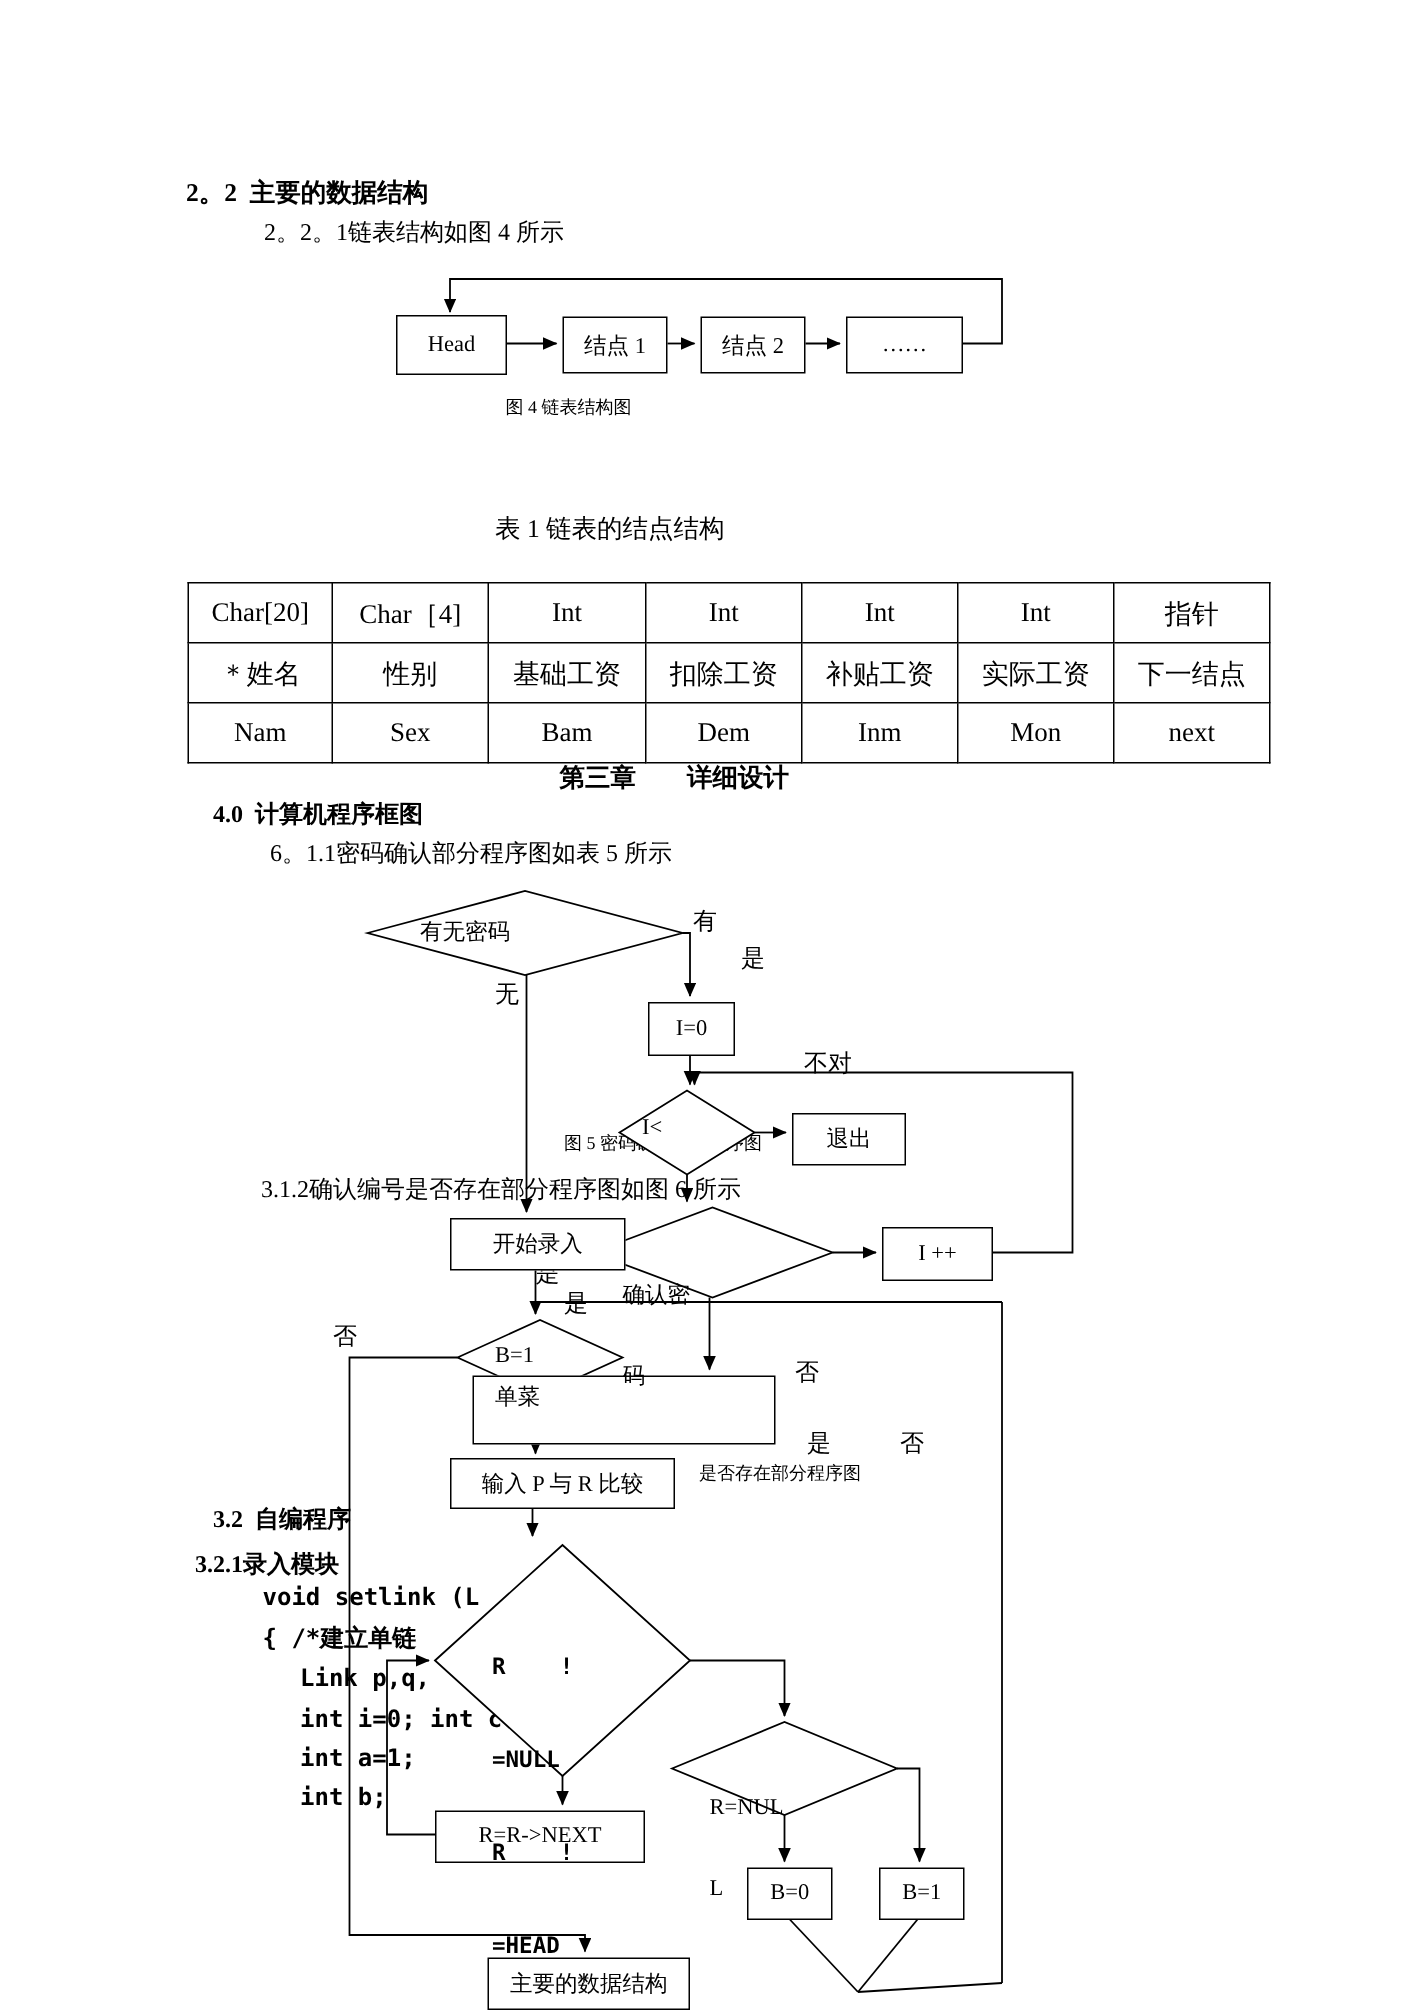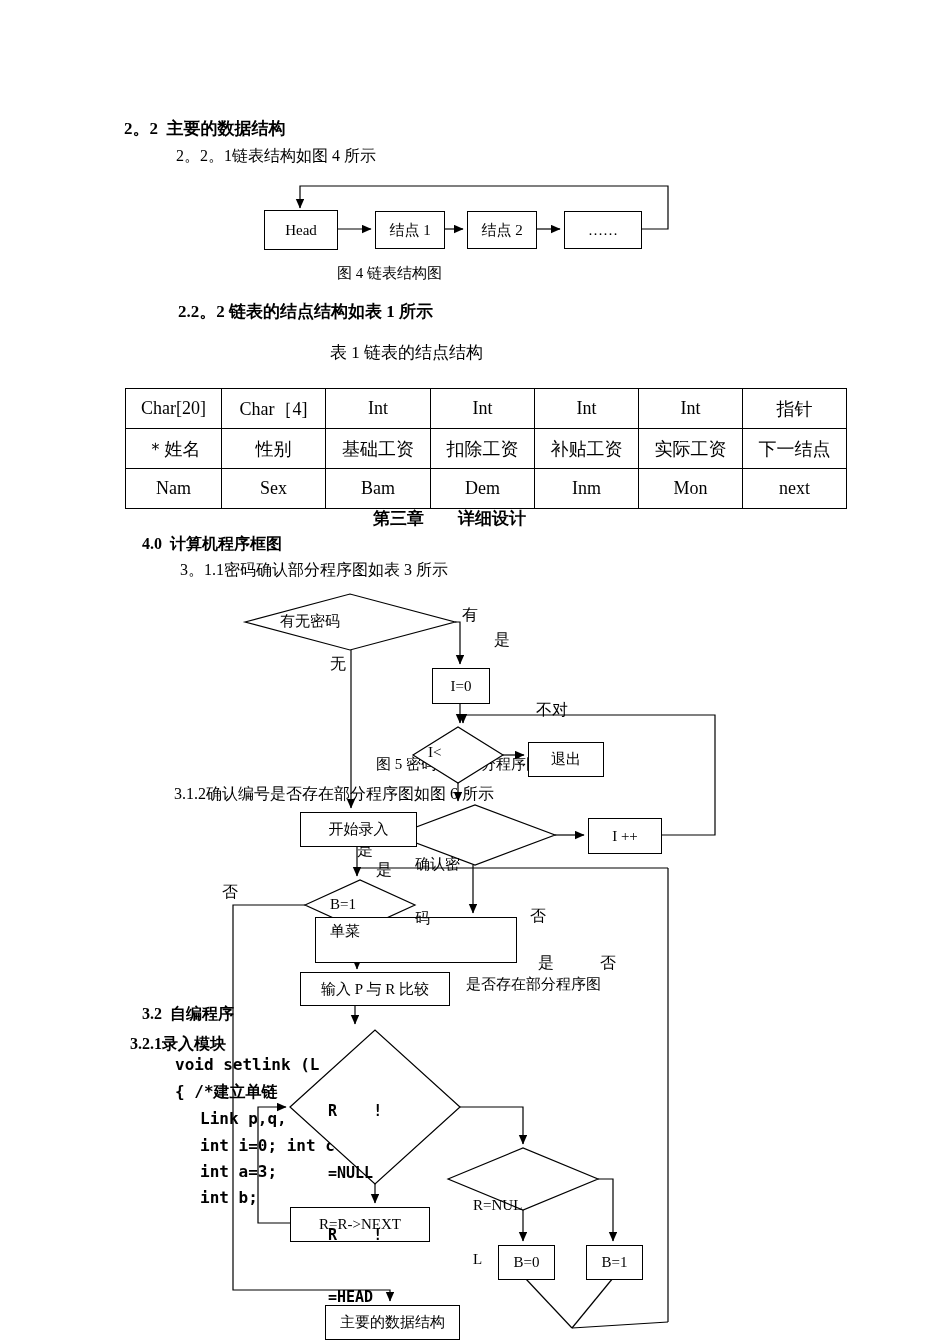--- a/index.html
+++ b/index.html
@@ -1,44 +1,43 @@
 <!DOCTYPE html>
 <html><head>
 <meta charset="utf-8">
 <style>
   html,body { margin:0; padding:0; background:#fff; }
   .page { position:relative; width:950px; height:1344px; background:#fff; color:#000;
           font-family:"Liberation Serif","DejaVu Serif",serif; overflow:hidden; }
   .txt { position:absolute; white-space:pre; z-index:1; line-height:1.25; }
-  .fs15{font-size:15px} .fs16{font-size:16px} .fs17{font-size:17px} .b{font-weight:bold}
+  .fs15{font-size:12px} .fs16{font-size:16px} .fs17{font-size:17px} .b{font-weight:bold}
   .code { font-family:"DejaVu Sans Mono","Liberation Mono",monospace; font-weight:bold; font-size:16px; }
   svg.lines { position:absolute; left:0; top:0; z-index:2; pointer-events:none; }
   .box { position:absolute; border:1px solid #000; background:#fff; display:flex;
          align-items:center; justify-content:center; font-size:15px; z-index:3; white-space:pre; }
   .box.tl { align-items:flex-start; justify-content:flex-start; padding:4px 0 0 14px; }
   .dlabel { position:absolute; z-index:4; font-size:15px; white-space:pre; }
   .dlabel div { line-height:26px; }
   .dl2 div { line-height:20px; }
   table.datatable { position:absolute; left:125px; top:388px; border-collapse:collapse; z-index:1; background:#fff; }
   table.datatable td { border:1px solid #000; text-align:center; vertical-align:middle;
                        font-size:18px; height:39px; padding:0 4px; }
 </style>
 </head>
 <body>
 
 <div class="page">
 
   <div class="txt fs17 b" style="left:124px;top:118px">2。2  主要的数据结构</div>
   <div class="txt fs16" style="left:176px;top:146px">2。2。1链表结构如图 4 所示</div>
   <div class="txt fs15" style="left:337px;top:264px">图 4 链表结构图</div>
-  <div class="txt fs17 b" style="left:178px;top:301px">2.2。2 链表的结点结构如表 1 所示</div>
   <div class="txt fs17" style="left:330px;top:342px">表 1 链表的结点结构</div>
   <div class="txt fs17 b" style="left:373px;top:508px">第三章　　详细设计</div>
   <div class="txt fs16 b" style="left:142px;top:534px">4.0  计算机程序框图</div>
-  <div class="txt fs16" style="left:180px;top:560px">3。1.1密码确认部分程序图如表 3 所示</div>
+  <div class="txt fs16" style="left:180px;top:560px">6。1.1密码确认部分程序图如表 5 所示</div>
   <div class="txt fs15" style="left:376px;top:755px">图 5 密码确认部分程序图</div>
   <div class="txt fs16" style="left:174px;top:784px">3.1.2确认编号是否存在部分程序图如图 6 所示</div>
   <div class="txt fs15" style="left:466px;top:975px">是否存在部分程序图</div>
   <div class="txt fs16 b" style="left:142px;top:1004px">3.2  自编程序</div>
   <div class="txt fs16 b" style="left:130px;top:1034px">3.2.1录入模块</div>
 
   <div class="txt fs16" style="left:462px;top:605px">有</div>
   <div class="txt fs16" style="left:494px;top:630px">是</div>
   <div class="txt fs16" style="left:330px;top:654px">无</div>
   <div class="txt fs16" style="left:536px;top:700px">不对</div>
@@ -46,21 +45,21 @@
   <div class="txt fs16" style="left:376px;top:860px">是</div>
   <div class="txt fs16" style="left:222px;top:882px">否</div>
   <div class="txt fs16" style="left:530px;top:906px">否</div>
   <div class="txt fs16" style="left:538px;top:953px">是</div>
   <div class="txt fs16" style="left:600px;top:953px">否</div>
 
   <div class="txt code" style="left:175px;top:1055px">void setlink (L</div>
   <div class="txt code" style="left:175px;top:1082px">{ /*建立单链</div>
   <div class="txt code" style="left:200px;top:1109px">Link p,q,</div>
   <div class="txt code" style="left:200px;top:1136px">int i=0; int c</div>
-  <div class="txt code" style="left:200px;top:1162px">int a=3;</div>
+  <div class="txt code" style="left:200px;top:1162px">int a=1;</div>
   <div class="txt code" style="left:200px;top:1188px">int b;</div>
 
   <table class="datatable">
     <tbody>
         <tr>
       <td style="width:87px">Char[20]</td>
       <td style="width:95px">Char［4]</td>
       <td style="width:96px">Int</td>
       <td style="width:95px">Int</td>
       <td style="width:95px">Int</td>

